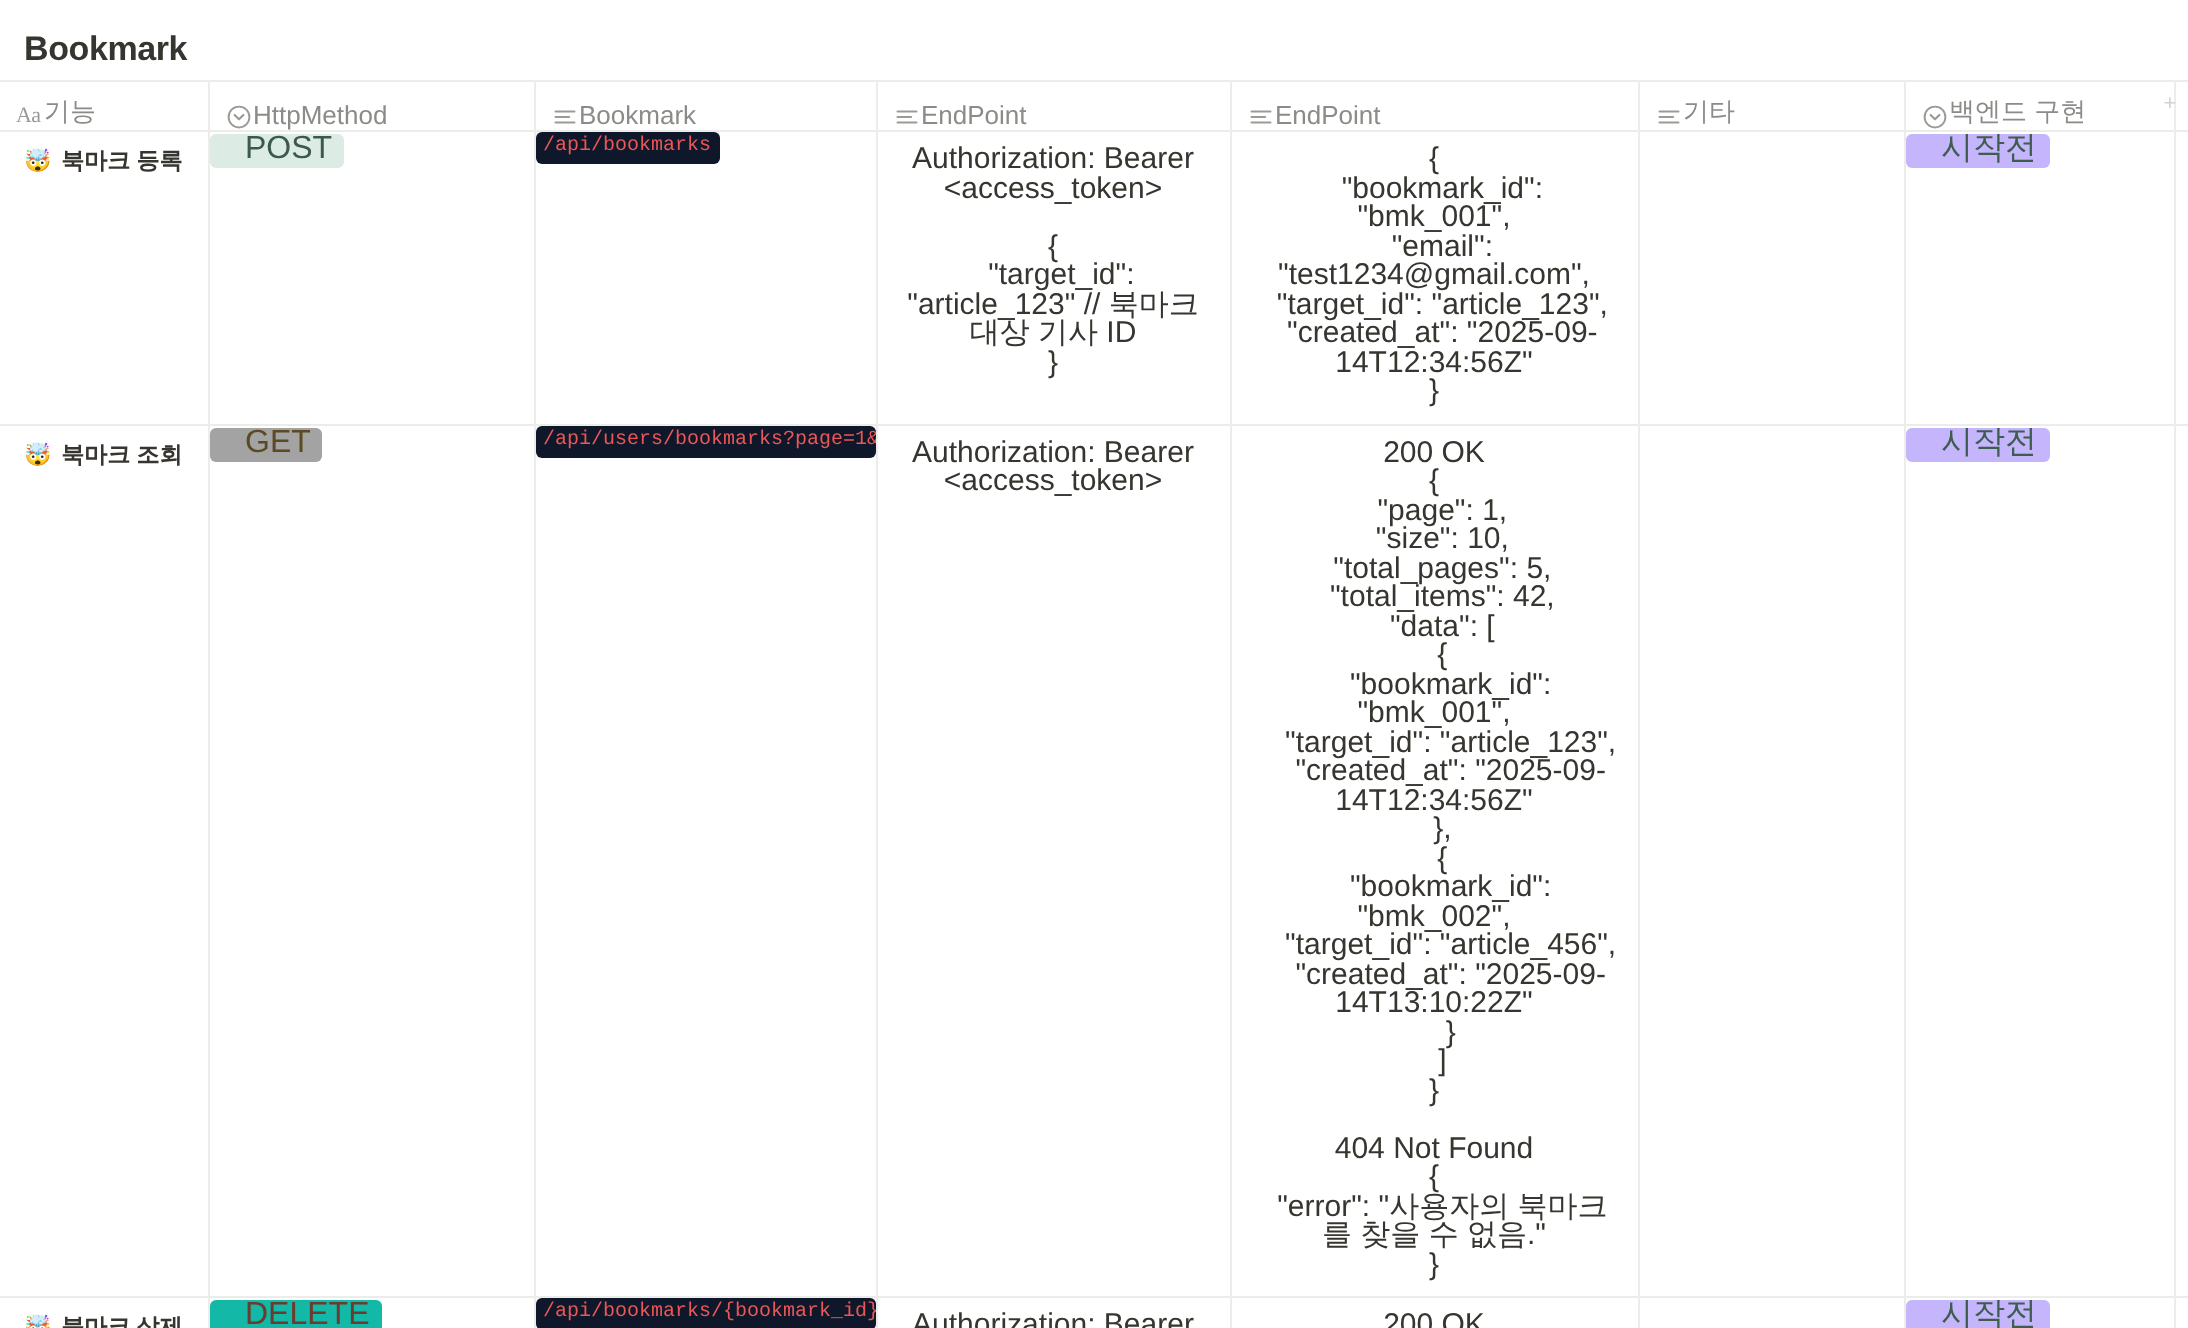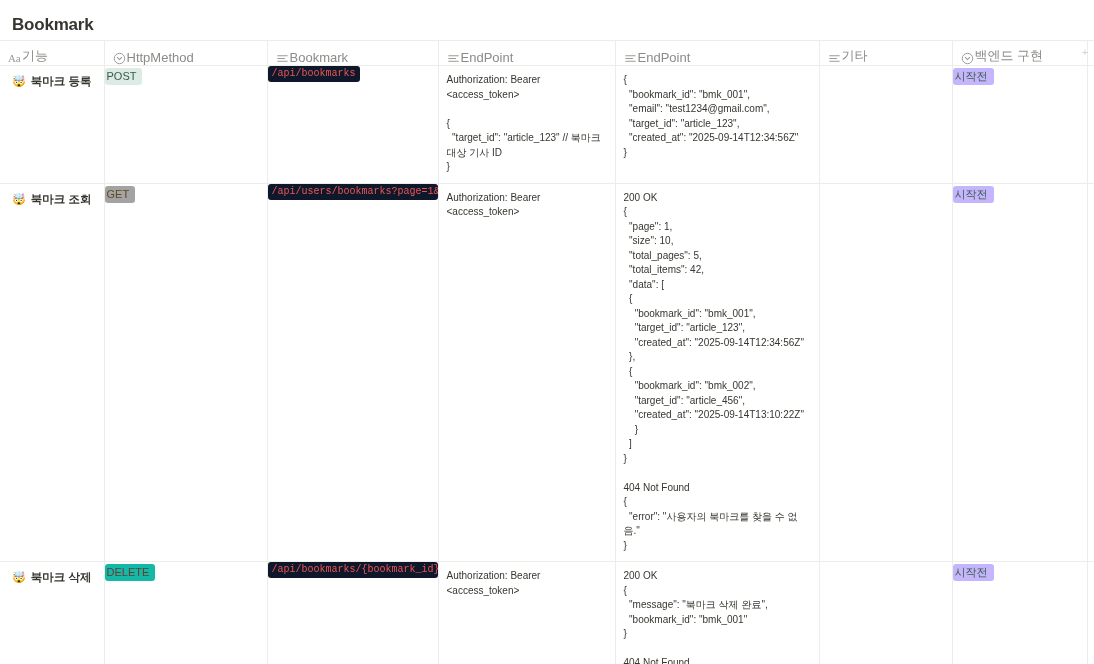--- a/index.html
+++ b/index.html
@@ -80,43 +80,44 @@
   .pico-aa {
     font-size: 11px;
     color:#9b9a97;
     letter-spacing:-0.3px;
     font-family:"Liberation Serif","DejaVu Serif",serif;
   }
 
   
   .cell {
     padding: 7px 8px 8px 8px;
-    font-size: 10px;
+    font-size: 15px;
     line-height: 14.5px;
     color: #37352f;
     white-space: pre-wrap;
     word-break: break-word;
+    text-align: center;
   }
   .cell-func {
     padding: 8px 8px 8px 12px;
     font-size: 11.5px;
     font-weight: bold;
     color: #37352f;
     display: flex;
     gap: 5px;
     align-items: flex-start;
     line-height: 15px;
   }
   .row-emoji { flex:0 0 auto; font-size: 11px; line-height: 15px; }
 
   .badge {
     display: inline-block;
-    padding: 1px 6px 2px 2px;
+    padding: 1px 6px 2px 18px;
     border-radius: 3px;
-    font-size: 11px;
+    font-size: 16px;
     line-height: 14px;
     white-space: nowrap;
   }
   .badge-post   { background:#dcece4; color:#3c5a4c; }
   .badge-get    { background:#a3a3a3; color:#5c4a23; }
   .badge-delete { background:#14b8a6; color:#6b3a31; }
   .badge-status { background:#c4b5fd; color:#3f5d4f; }
 
   .code-inline {
     display: inline-block;

